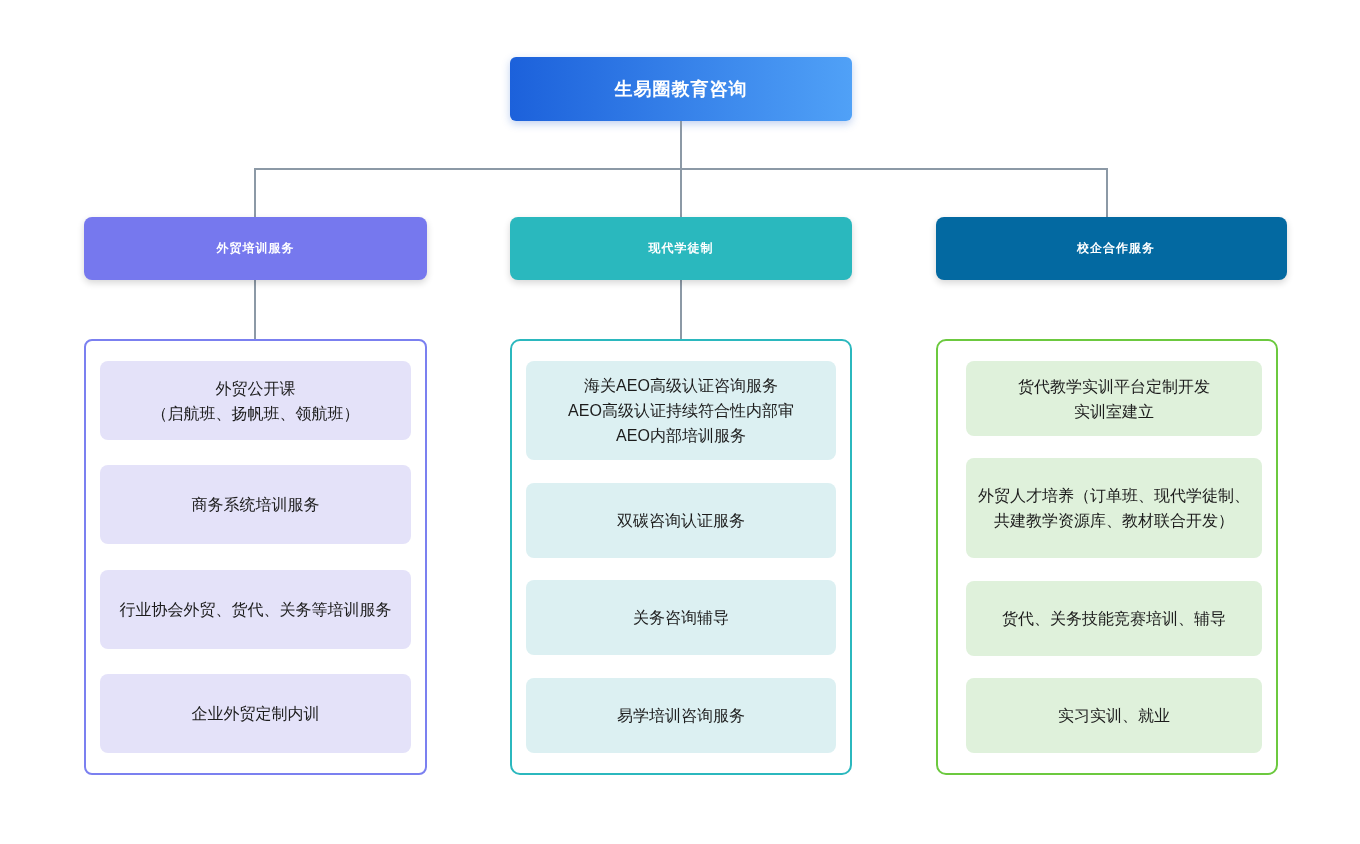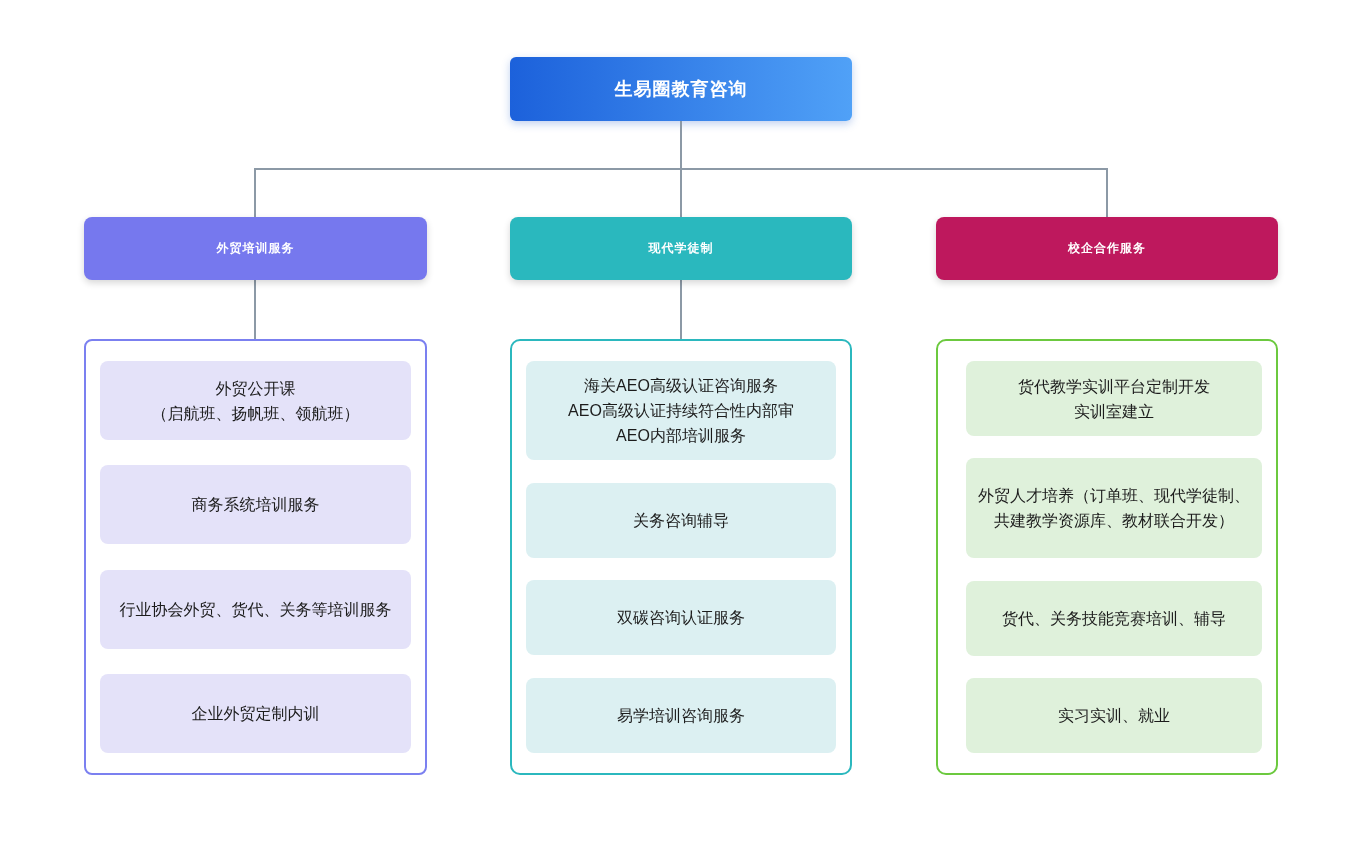--- a/index.html
+++ b/index.html
@@ -22,21 +22,21 @@
 
   
   .header{
     position:absolute;top:217px;height:63px;border-radius:8px;
     display:flex;align-items:center;justify-content:center;
     color:#ffffff;font-size:12px;font-weight:bold;letter-spacing:1px;
     box-shadow:0 3px 7px rgba(0,0,0,0.16);
   }
   .header.b1{background:#7678EE;}
   .header.b2{background:#2AB8BE;}
-  .header.b3{background:#be185d;}
+  .header.b3{background:#0369a1;padding-left:9px;}
 
   
   .panel{
     position:absolute;top:339px;height:436px;box-sizing:border-box;
     background:#ffffff;border-radius:10px;border:2px solid #000;
     display:flex;flex-direction:column;justify-content:space-between;
     padding:20px 14px;
   }
   .panel.b1{border-color:#7B80F0;}
   .panel.b2{border-color:#2BB8BE;}
@@ -88,22 +88,22 @@
 （启航班、扬帆班、领航班）</div>
     <div class="item">商务系统培训服务</div>
     <div class="item">行业协会外贸、货代、关务等培训服务</div>
     <div class="item">企业外贸定制内训</div>
   </div>
 
   <div class="panel b2" style="left:510px;width:342px;">
     <div class="item h99">海关AEO高级认证咨询服务
 AEO高级认证持续符合性内部审
 AEO内部培训服务</div>
+    <div class="item h75">双碳咨询认证服务</div>
     <div class="item h75">关务咨询辅导</div>
-    <div class="item h75">双碳咨询认证服务</div>
     <div class="item h75">易学培训咨询服务</div>
   </div>
 
   <div class="panel b3" style="left:936px;width:342px;padding-left:28px;">
     <div class="item h75">货代教学实训平台定制开发
 实训室建立</div>
     <div class="item h100">外贸人才培养（订单班、现代学徒制、共建教学资源库、教材联合开发）</div>
     <div class="item h75">货代、关务技能竞赛培训、辅导</div>
     <div class="item h75">实习实训、就业</div>
   </div>

